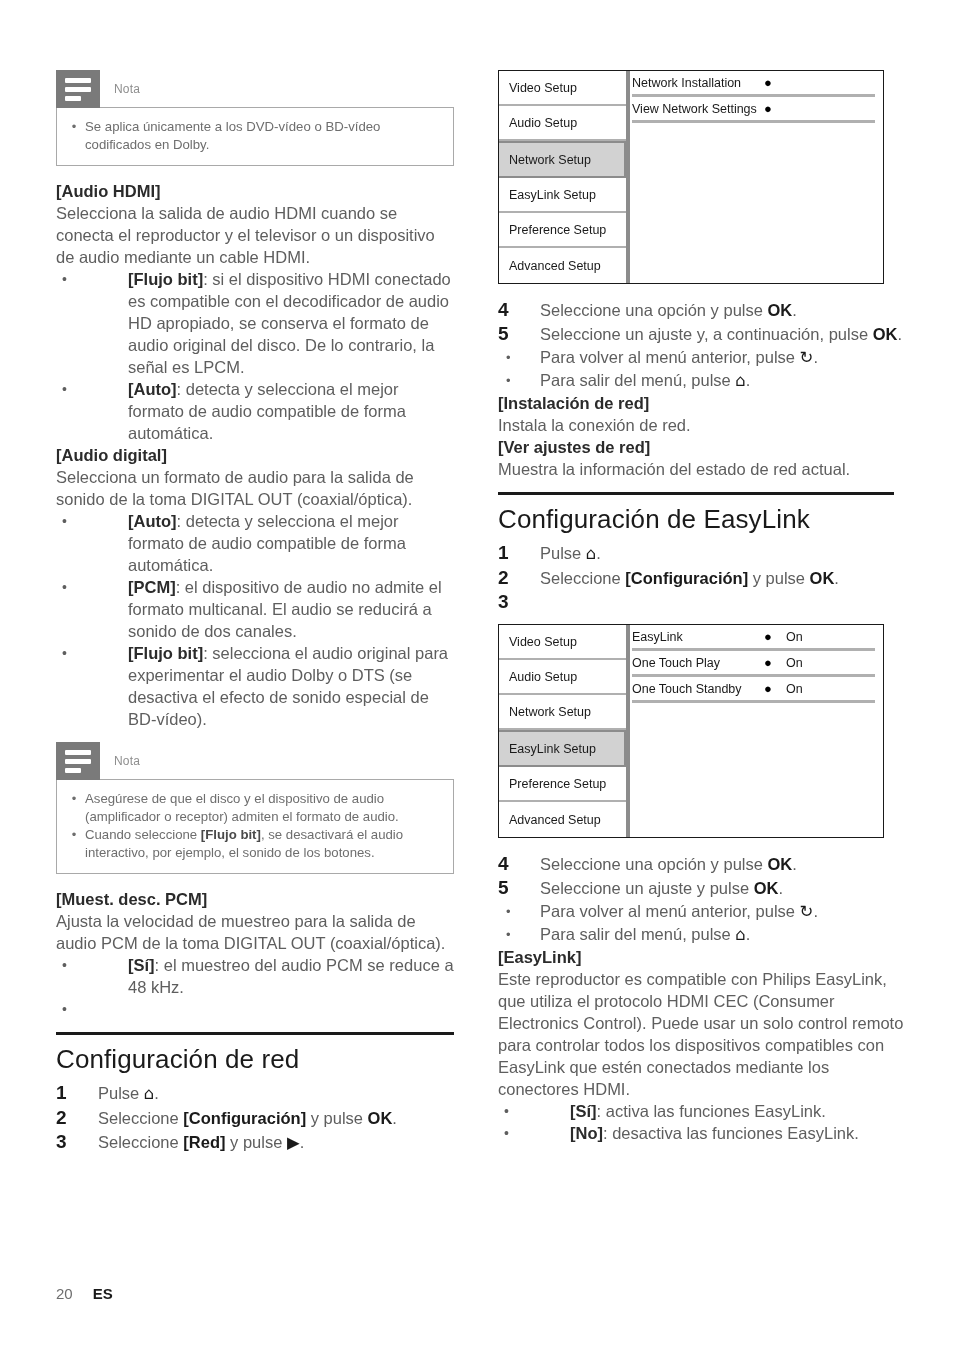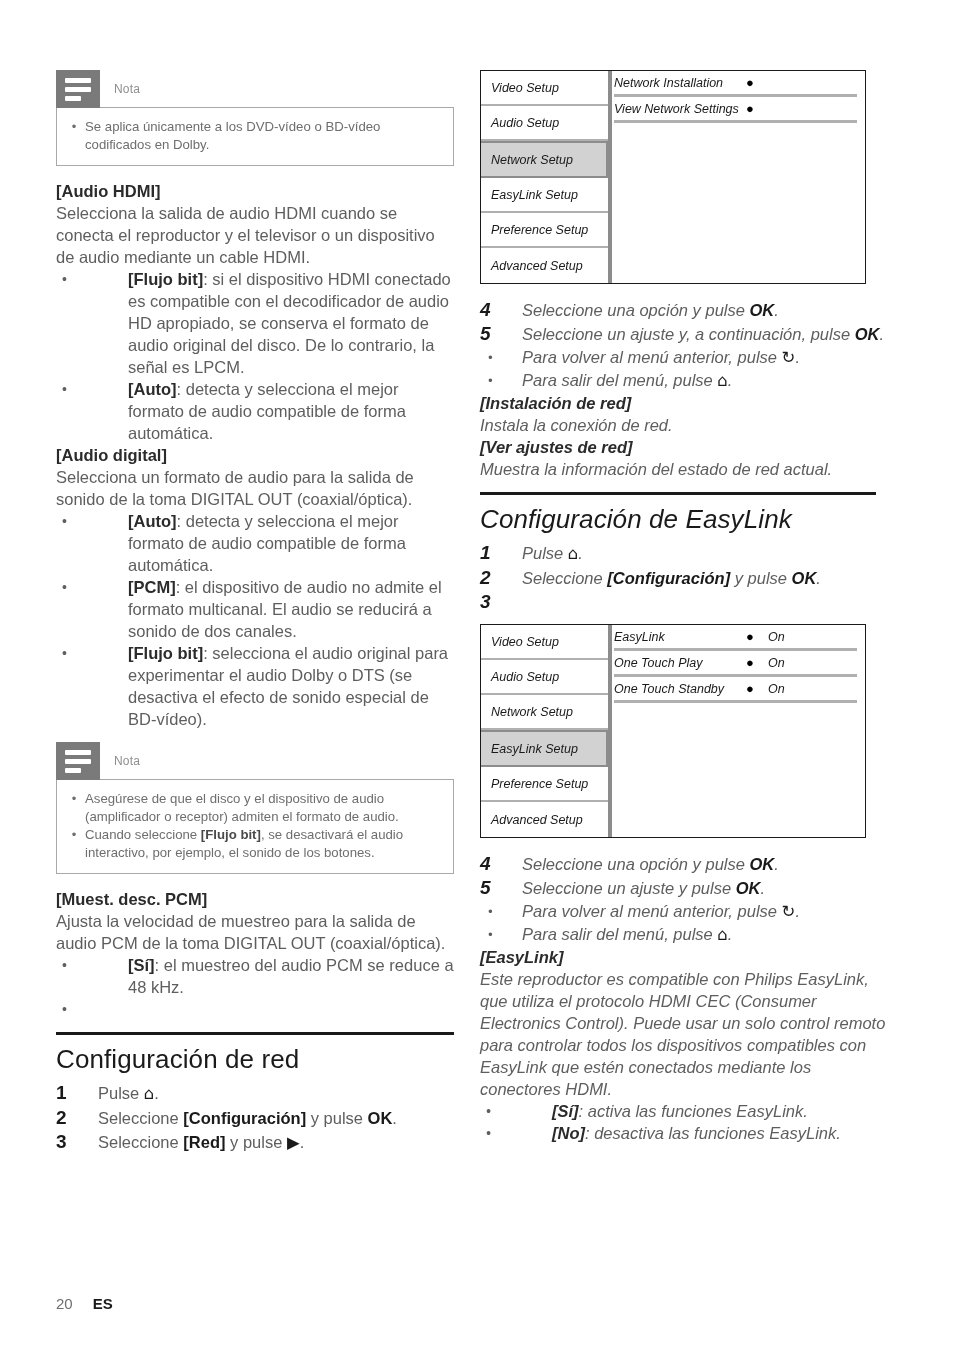--- a/index.html
+++ b/index.html
@@ -19,21 +19,21 @@
     left: 0; top: 0;
     width: 954px; height: 1350px;
   }
 
   .col {
     position: absolute;
     top: 70px;
     width: 400px;
   }
   .col-left  { left: 56px; }
-  .col-right { left: 480px; width: 408px; font-style: italic; }
+  .col-right { left: 498px; width: 408px; }
 
   
   .note { margin: 0 0 14px 0; width: 398px; }
   .note-head {
     display: flex;
     align-items: center;
     height: 38px;
   }
   .note-icon {
     width: 44px; height: 38px;
@@ -202,21 +202,21 @@
     font-size: 13px;
     width: 22px;
     flex: none;
     color: #000;
   }
   .menu-right .ri .val { flex: 1; }
 
   .footer {
     position: absolute;
     left: 56px;
-    bottom: 38px;
+    bottom: 48px;
     display: flex;
     align-items: flex-start;
     gap: 20px;
   }
   .footer .pg { font-size: 15px; color: #6e6e6e; }
   .footer .lang { font-size: 15px; font-weight: bold; color: #1a1a1a; }
 </style>
 </head>
 <body>
 

